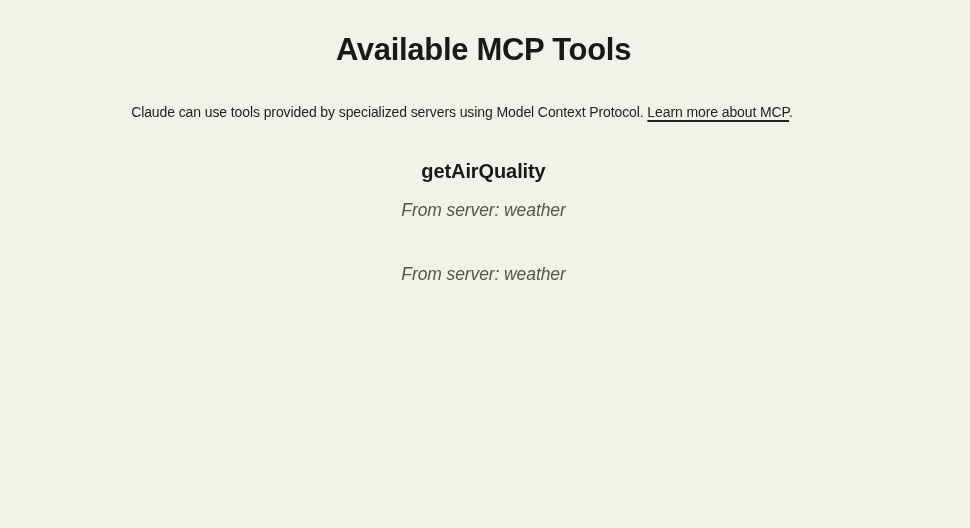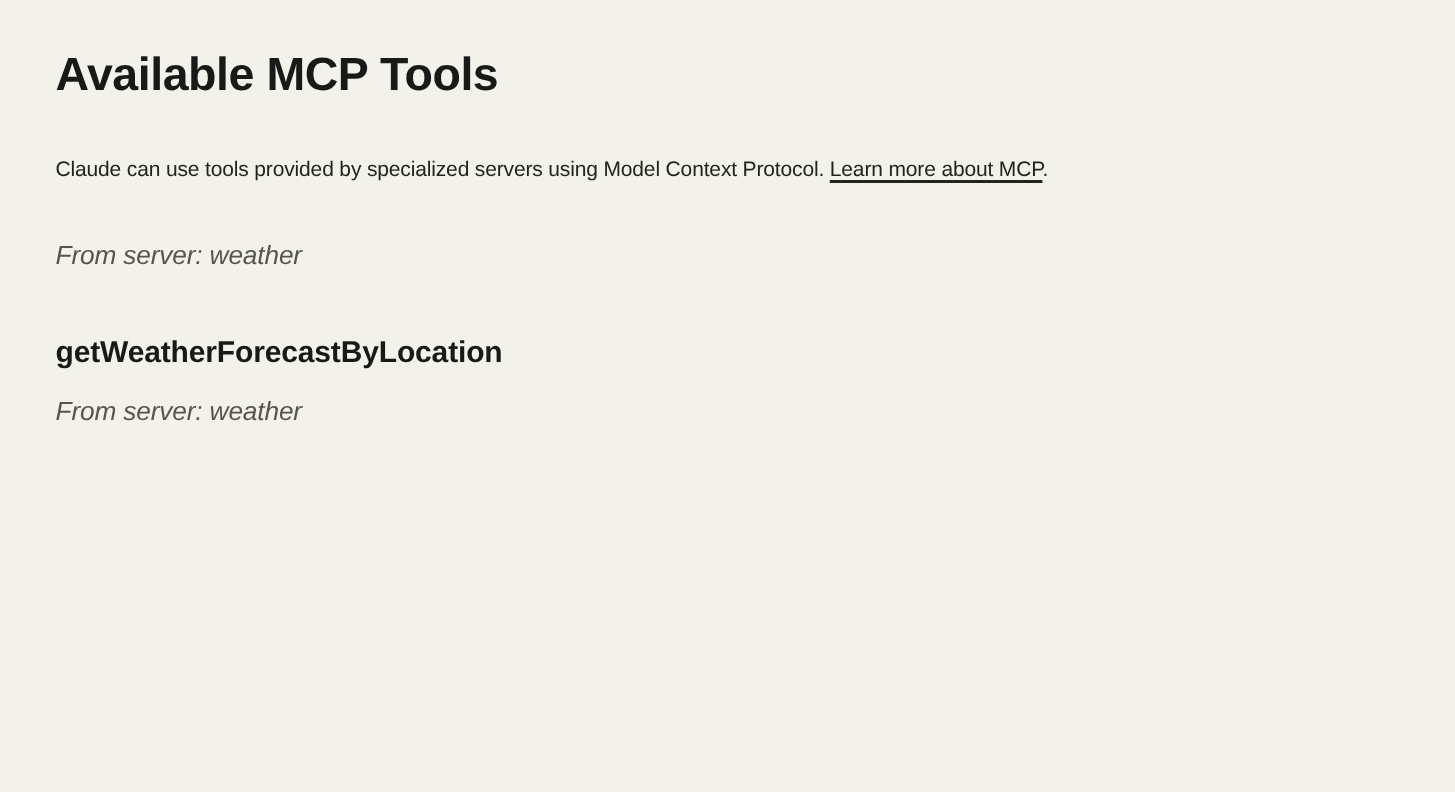--- a/index.html
+++ b/index.html
@@ -13,20 +13,21 @@
     font-family: "Liberation Sans", "DejaVu Sans", sans-serif;
     -webkit-font-smoothing: antialiased;
     overflow: hidden;
   }
   .page {
     box-sizing: border-box;
     width: 970px;
     height: 528px;
     padding: 30px 40px 0 37px;
     background: #f3f2ea;
+    text-align: center;
   }
   .page-title {
     font-size: 31px;
     font-weight: 700;
     line-height: 40px;
     letter-spacing: -0.3px;
     color: #191917;
     margin: 0 0 22px 0;
   }
   .intro {
@@ -84,22 +85,22 @@
 
   <h1 class="page-title">Available MCP Tools</h1>
 
   <p class="intro">
     <span>Claude can use tools provided by specialized servers using Model Context Protocol. </span><a class="intro-link">Learn more about MCP</a><span>.</span>
   </p>
 
   <ul class="tool-list">
 
     <li class="tool-item">
+      <div class="tool-name">getAirQuality</div>
       <div class="tool-server">From server: weather</div>
     </li>
 
     <li class="tool-item">
-      <div class="tool-name">getWeatherForecastByLocation</div>
       <div class="tool-server">From server: weather</div>
     </li>
 
   </ul>
 </div>
 
 </body></html>

